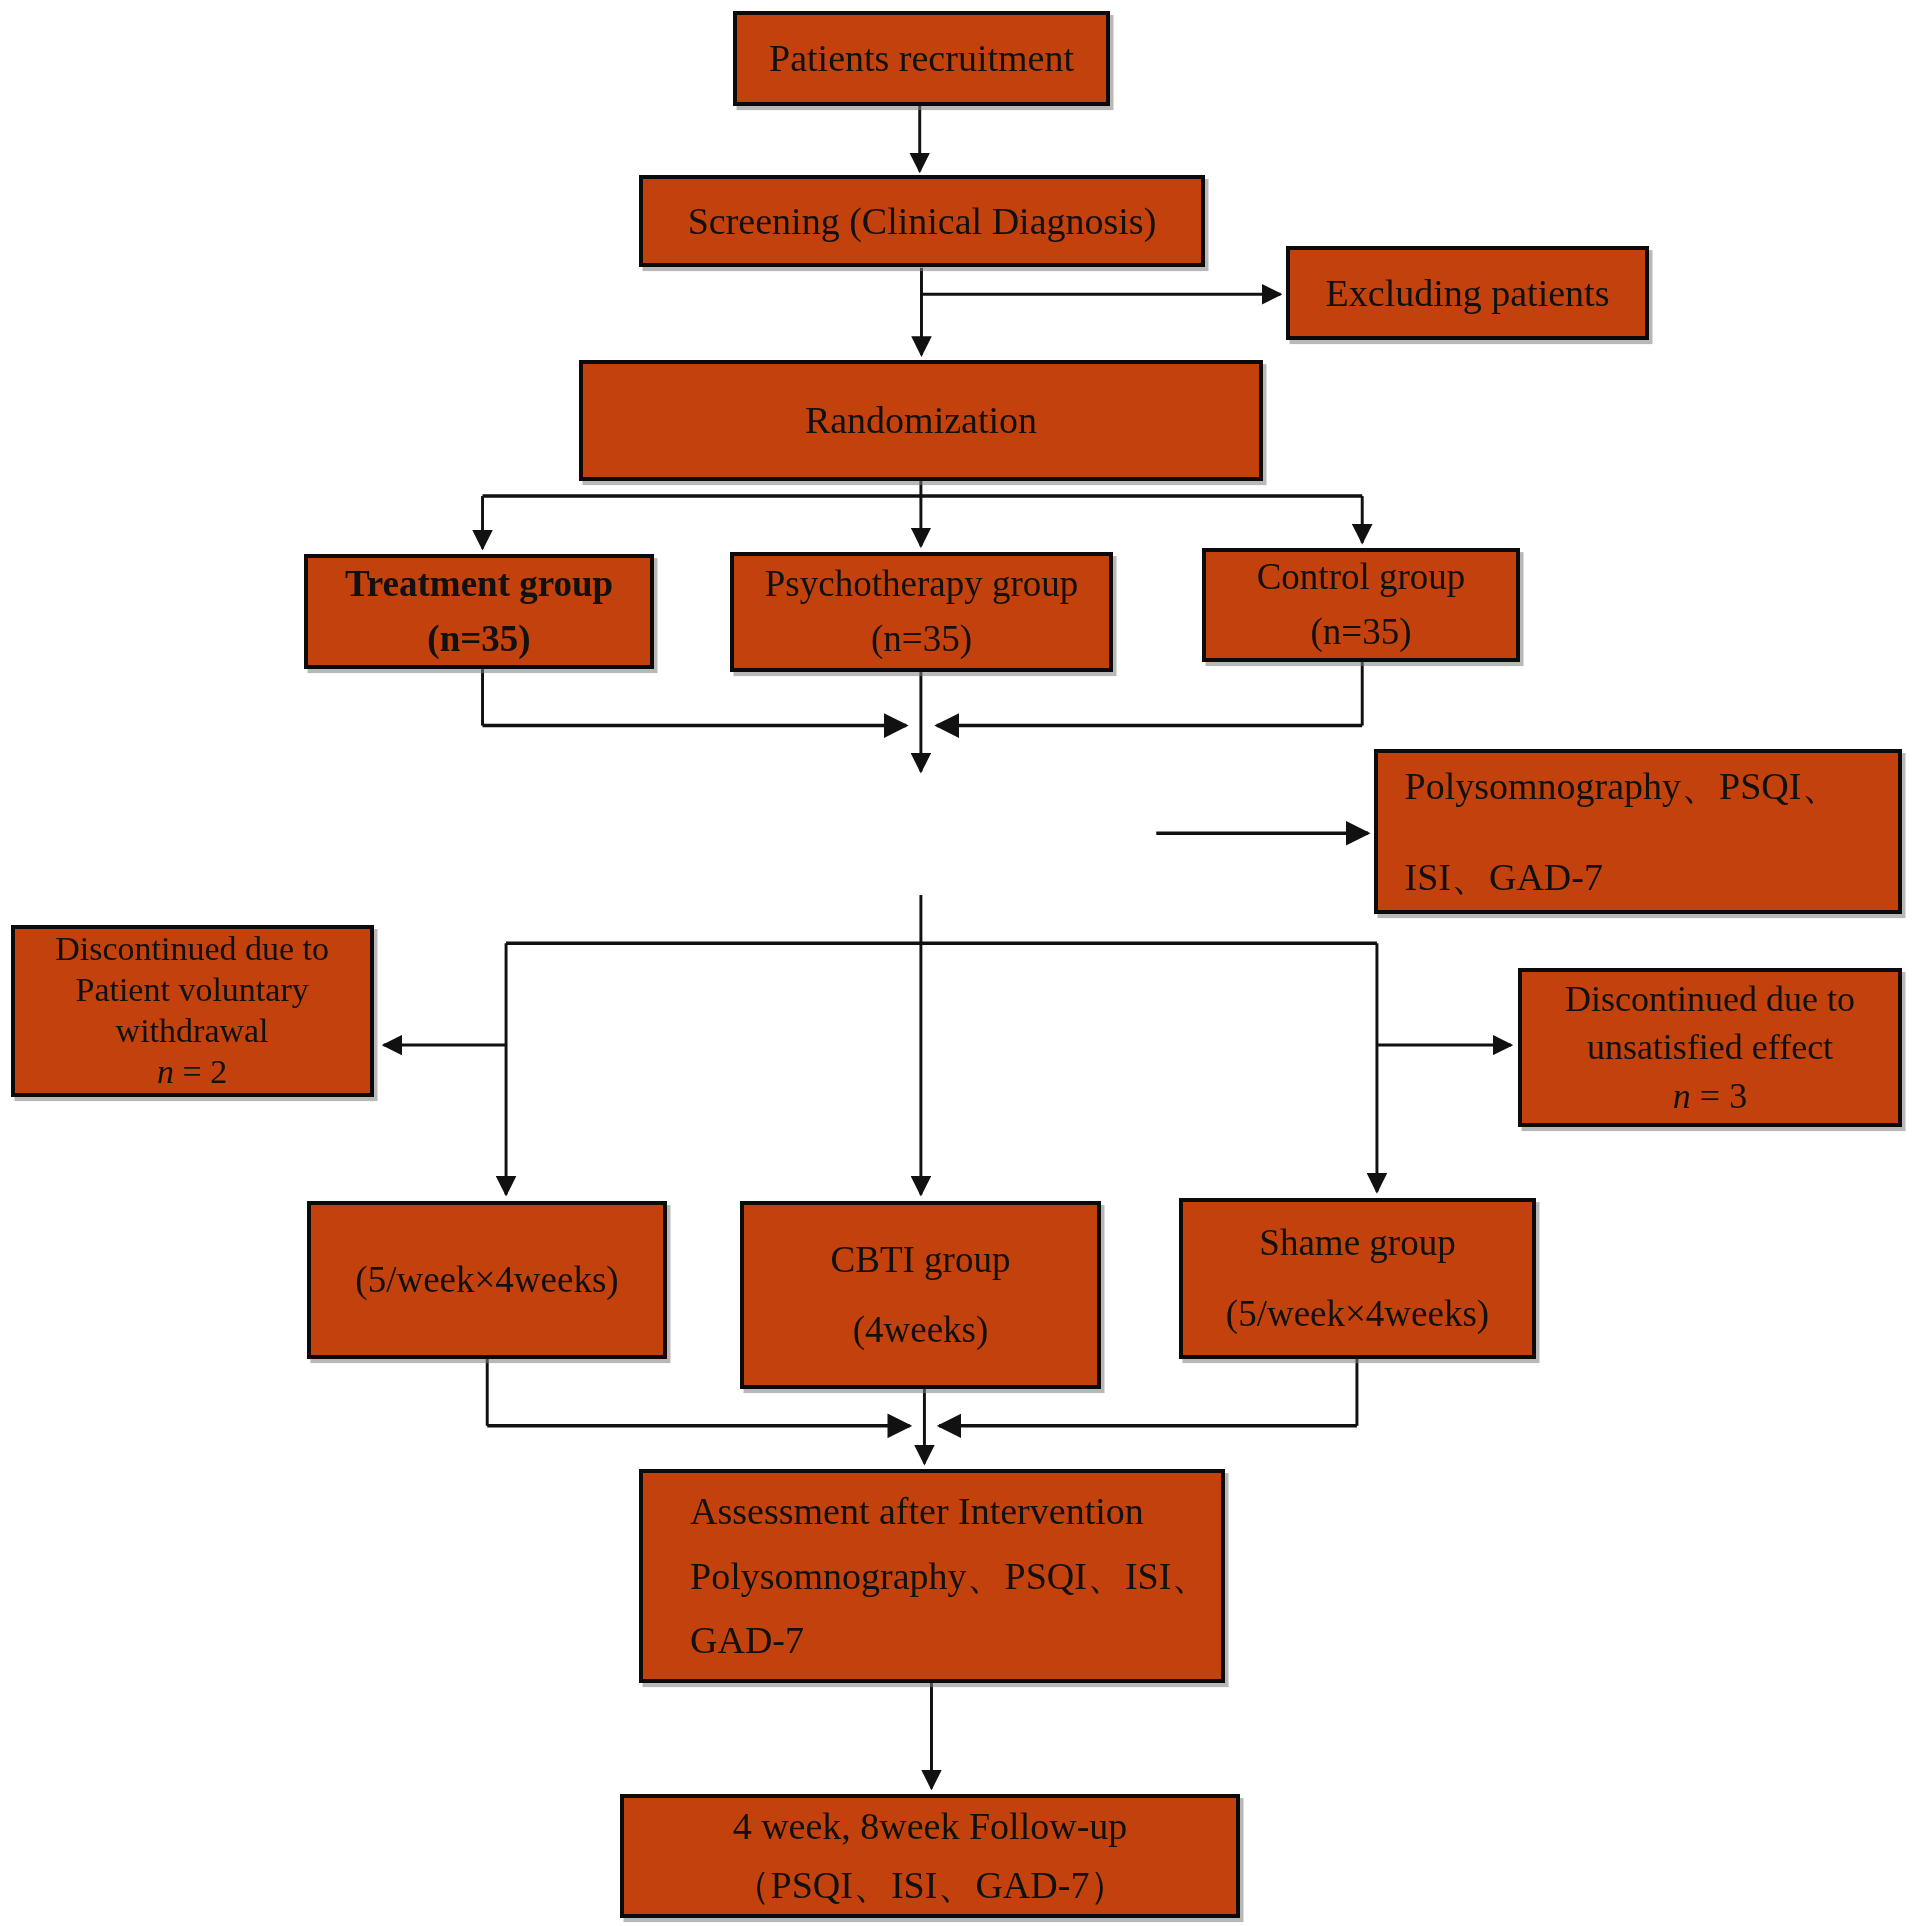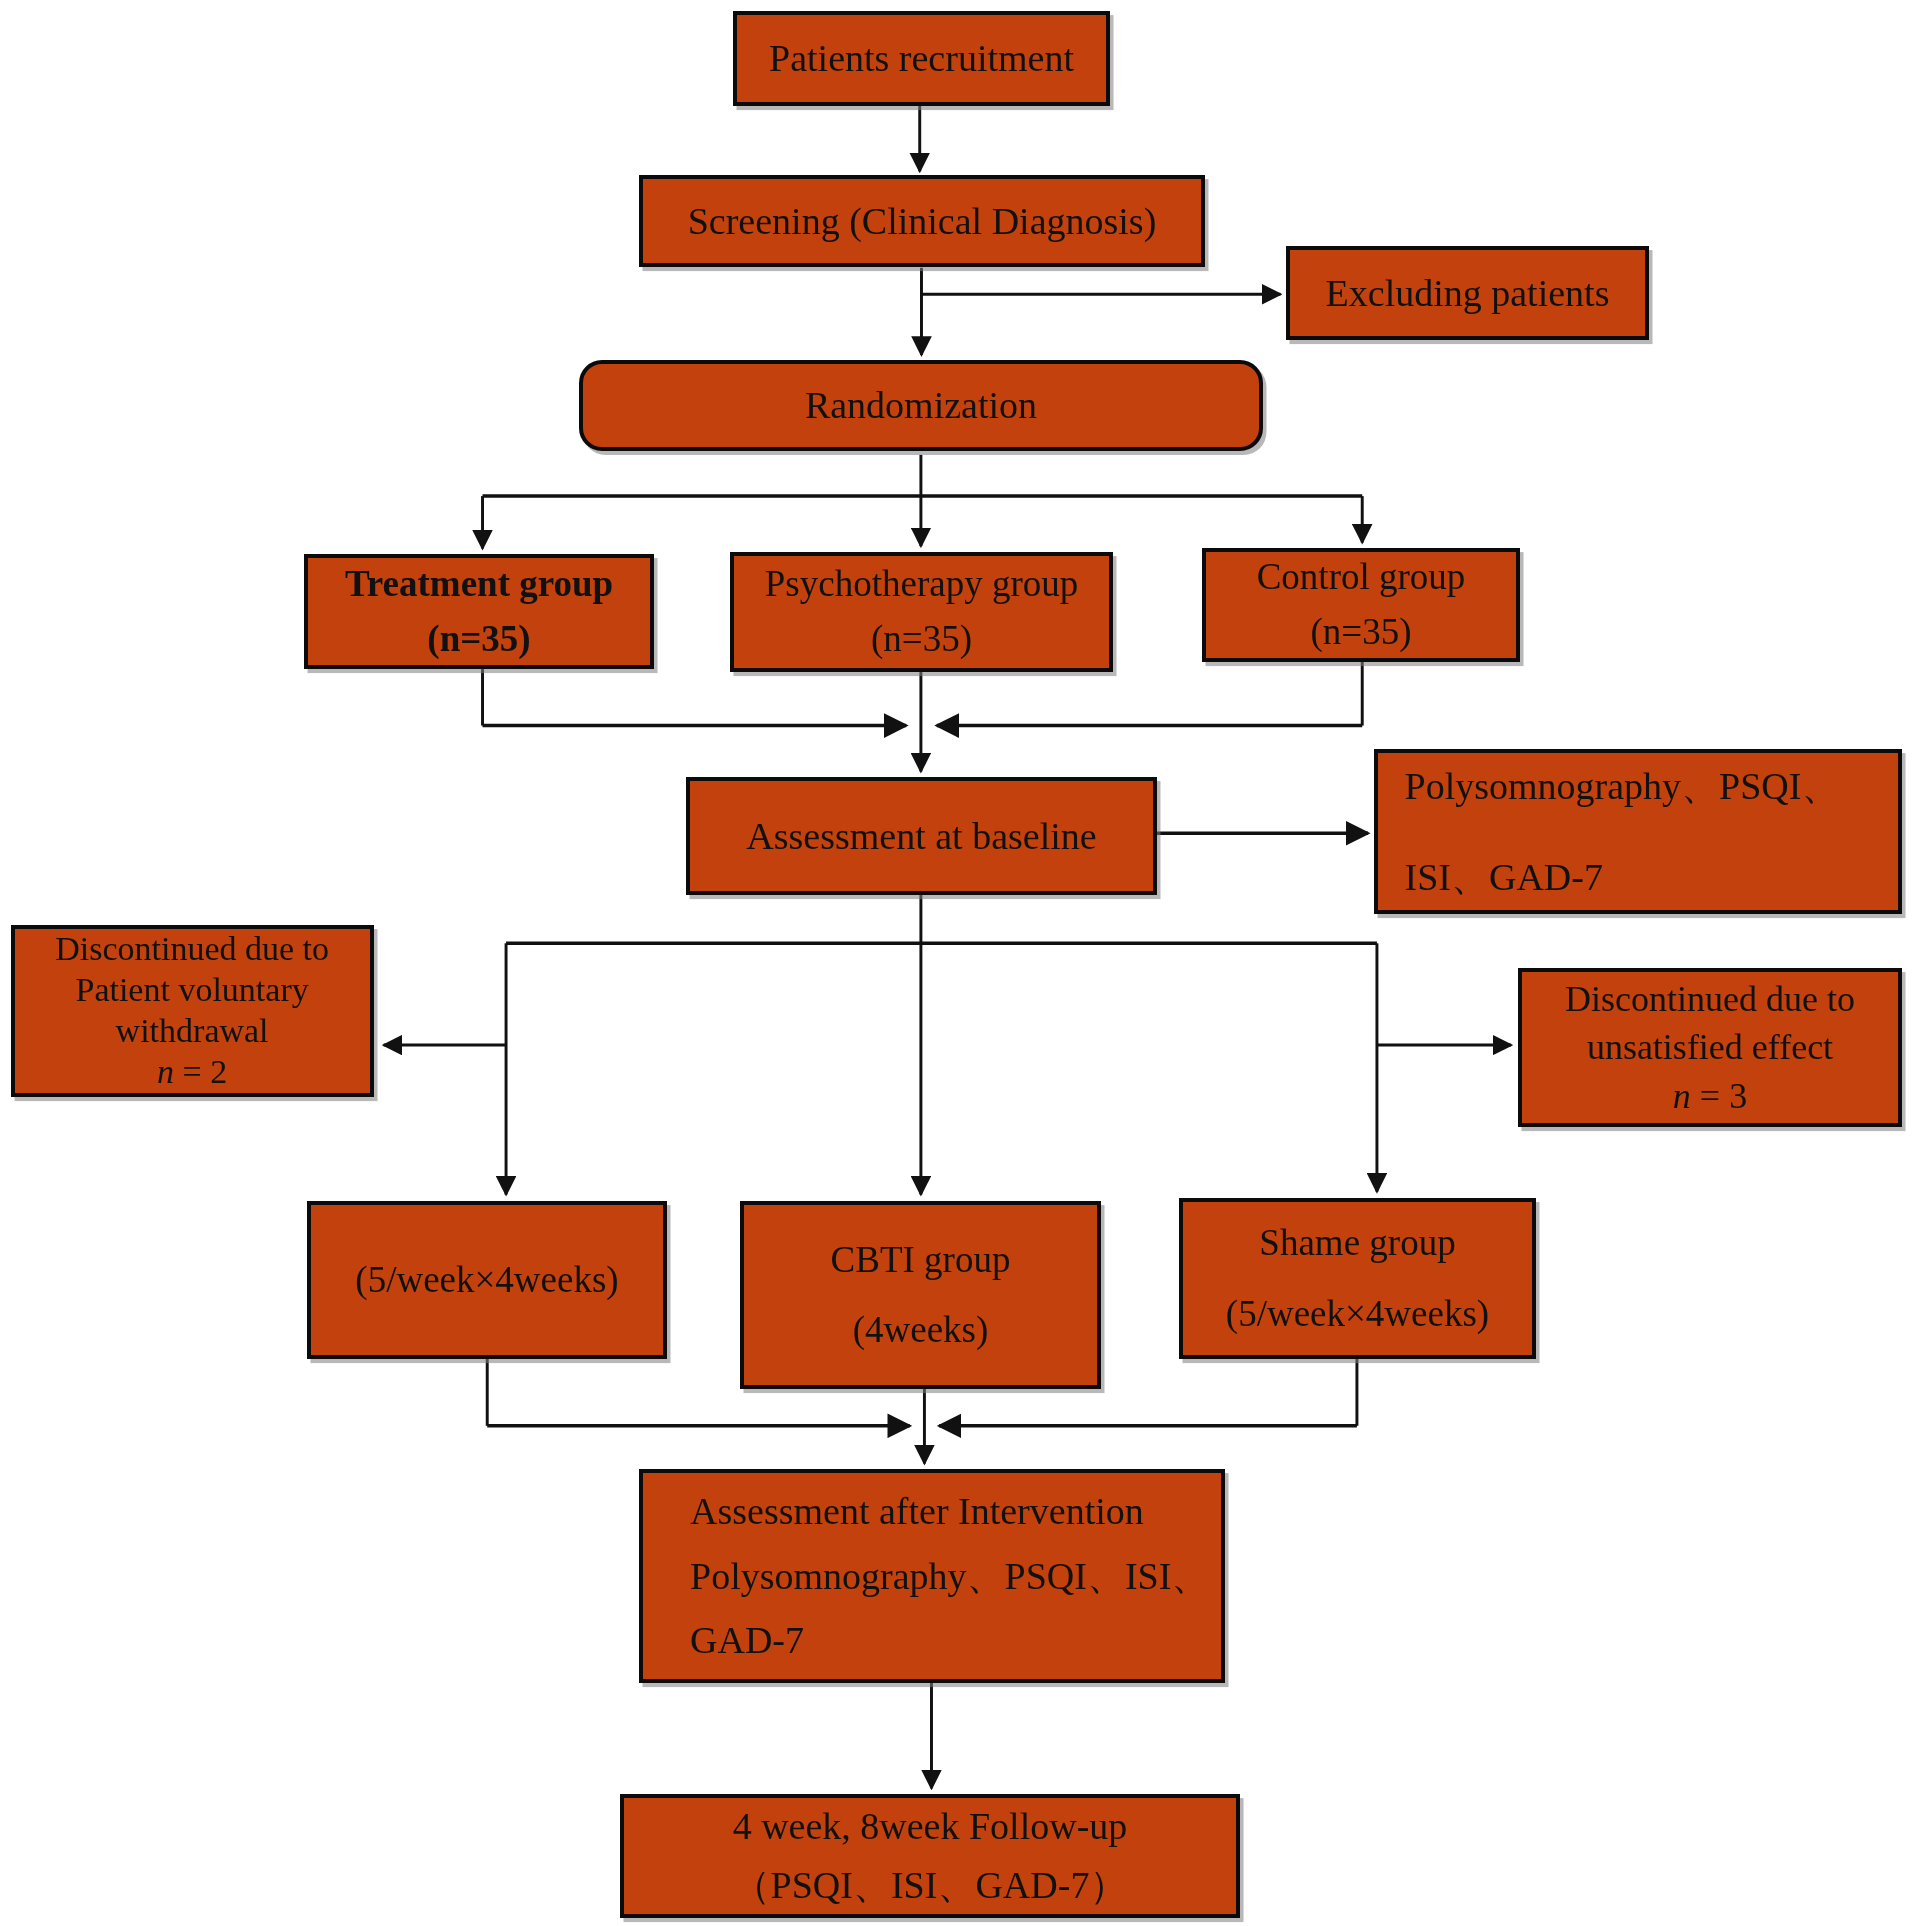--- a/index.html
+++ b/index.html
@@ -109,42 +109,39 @@
   </div>
 
   <div class="node" style="left:639px; top:175px; width:566px; height:92px;">
     <div class="line">Screening (Clinical Diagnosis)</div>
   </div>
 
   <div class="node" style="left:1286px; top:246px; width:363px; height:94px;">
     <div class="line">Excluding patients</div>
   </div>
 
-  <div class="node" style="left:579px; top:360px; width:684px; height:91px;border-radius:23px;">
+  <div class="node" style="left:579px; top:360px; width:684px; height:121px;">
     <div class="line">Randomization</div>
   </div>
 
   <div class="node grow1" style="left:304px; top:554px; width:350px; height:115px;font-weight:bold;">
     <div class="line">Treatment group</div>
     <div class="line">(n=35)</div>
   </div>
 
   <div class="node grow1" style="left:730px; top:552px; width:383px; height:120px;">
     <div class="line">Psychotherapy group</div>
     <div class="line">(n=35)</div>
   </div>
 
   <div class="node grow1" style="left:1202px; top:548px; width:318px; height:114px;">
     <div class="line">Control group</div>
     <div class="line">(n=35)</div>
   </div>
 
-  <div class="node" style="left:686px; top:777px; width:471px; height:118px;">
-    <div class="line">Assessment at baseline</div>
-  </div>
 
   <div class="node measures" style="left:1374px; top:749px; width:528px; height:165px;">
     <div class="line">Polysomnography、PSQI、</div>
     <div class="line">ISI、GAD-7</div>
   </div>
 
   <div class="node tight" style="left:10.6px; top:925px; width:363px; height:172px;">
     <div class="line">Discontinued due to</div>
     <div class="line">Patient voluntary</div>
     <div class="line">withdrawal</div>

